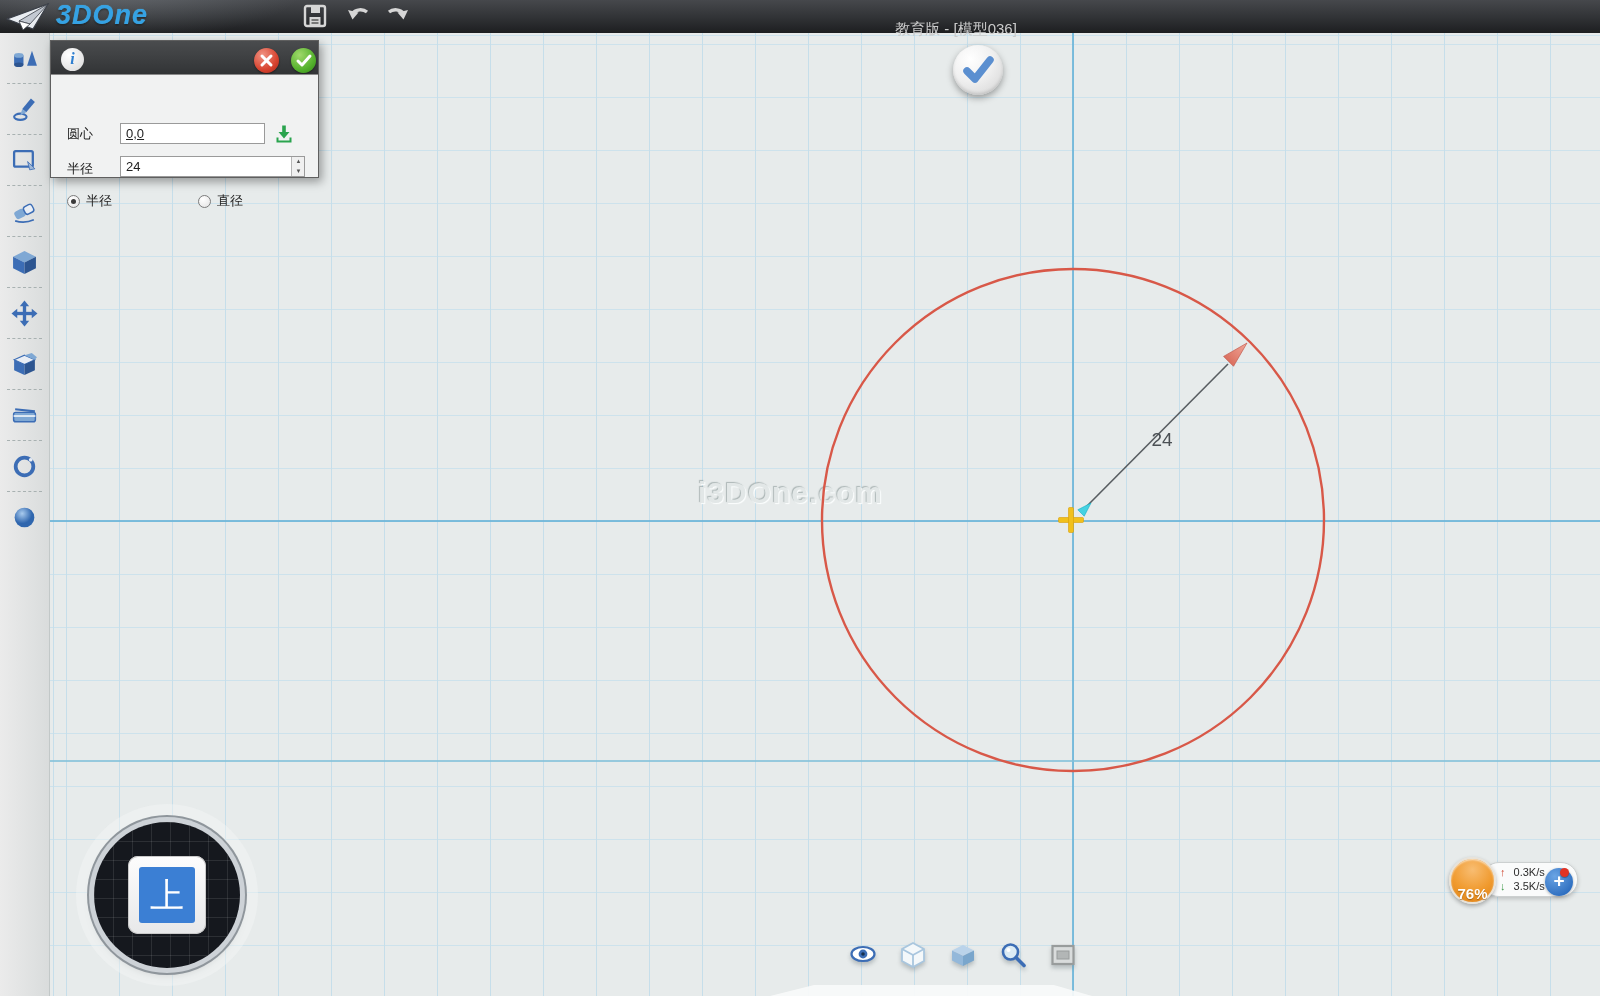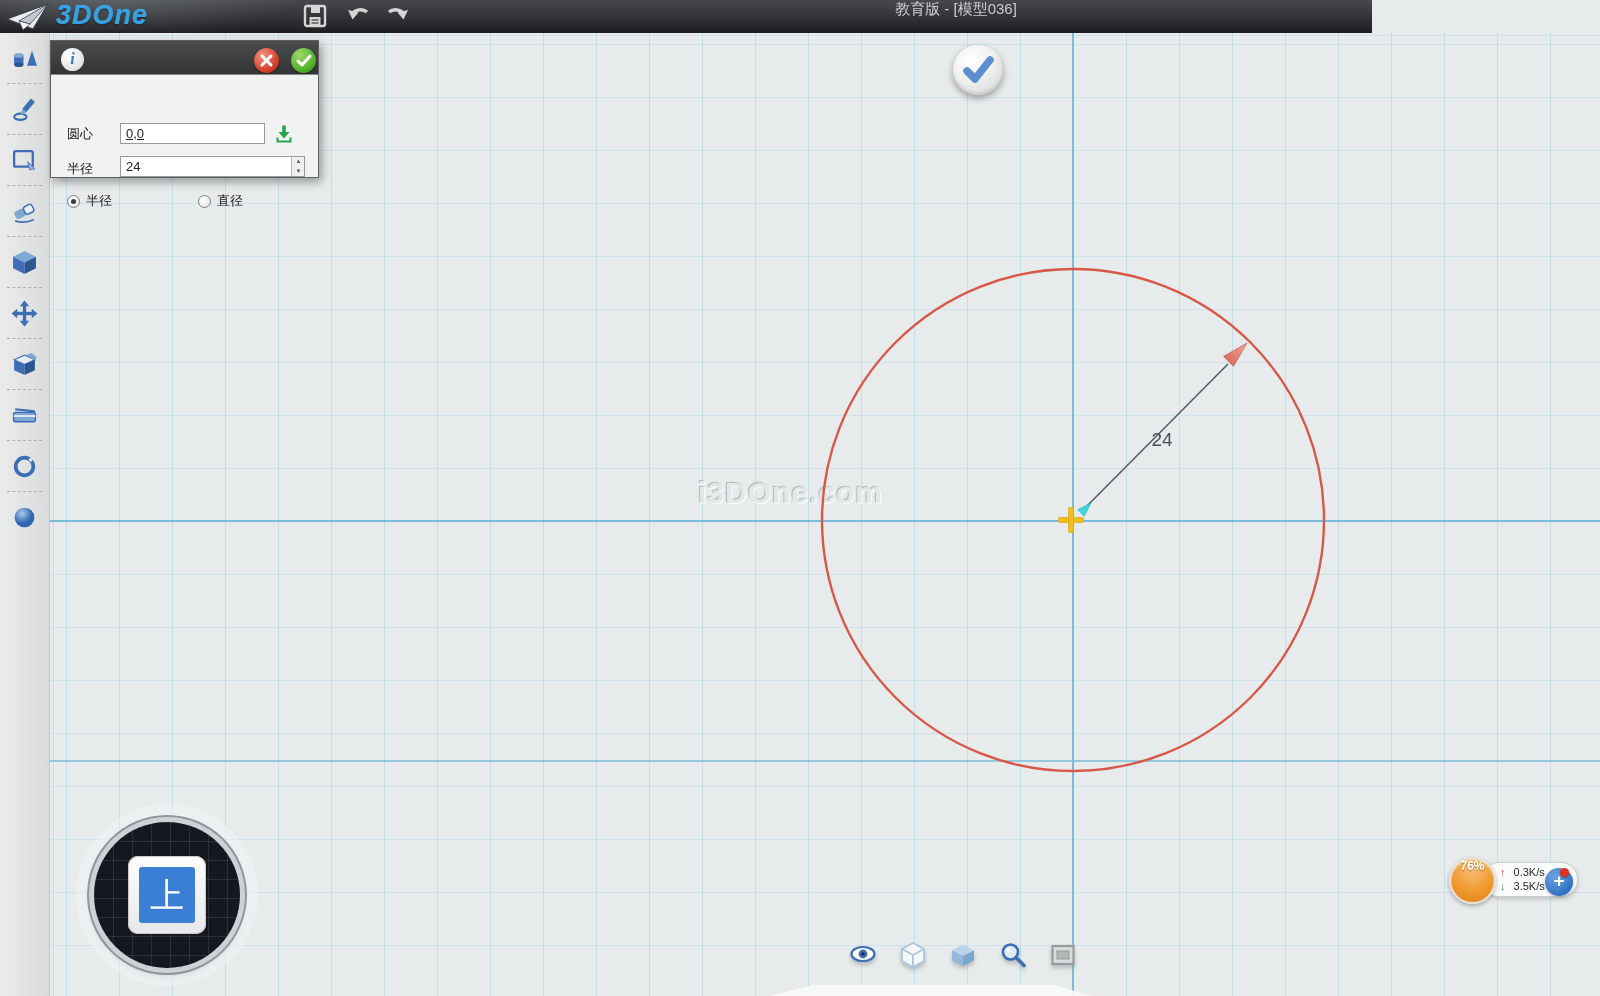--- a/index.html
+++ b/index.html
@@ -1,30 +1,30 @@
 <!DOCTYPE html>
 <html><head>
 <meta charset="utf-8">
 <style>
   * { margin:0; padding:0; box-sizing:border-box; }
   html,body { width:1600px; height:996px; overflow:hidden; }
   body { position:relative; font-family:"Liberation Sans", sans-serif; background:#e7ebeb; }
 
   
-  .titlebar { position:absolute; left:0; top:0; width:1372px; height:33px;
+  .titlebar { position:absolute; left:0; top:0; width:1600px; height:33px;
     background:
       radial-gradient(260px 70px at 120px -10px, rgba(130,136,142,.45), transparent 70%),
       linear-gradient(180deg,#46484c 0%,#303235 55%,#1d1e20 100%);
     z-index:30; }
   .logo-plane { position:absolute; left:6px; top:2px; width:44px; height:29px; }
   .logo-text { position:absolute; left:56px; top:0px; font-size:27px; font-weight:bold; font-style:italic;
     color:#35a2e4; text-shadow:0 1px 2px rgba(0,0,0,.6), 0 0 1px #7fd0f2; letter-spacing:1px; }
   .tb-icon { position:absolute; top:3px; width:26px; height:26px; cursor:pointer; }
   .tb-save { left:302px; } .tb-undo { left:346px; } .tb-redo { left:384px; }
-  .doc-title { position:absolute; left:956px; top:0; transform:translateX(-50%);
+  .doc-title { position:absolute; left:956px; top:20px; transform:translateX(-50%);
     color:#cbcbcb; font-size:15px; white-space:nowrap; }
 
   
   .sidebar { position:absolute; left:0; top:33px; width:50px; height:963px;
     background:linear-gradient(90deg,#ebebeb,#d9dcdc); border-right:1px solid #c2c8c8; z-index:20; }
   .sb-item { height:50px; display:flex; align-items:center; justify-content:center; cursor:pointer; }
   .sb-sep { border-top:1px dashed #a8b1b1; margin:0 7px; }
 
   
   .canvas { position:absolute; left:50px; top:33px; width:1550px; height:963px; background-color:#e7ebeb;
@@ -66,22 +66,22 @@
   
   .net-pill { position:absolute; left:1432px; top:829px; width:96px; height:35px; border-radius:17px;
     background:#fafbfb; border:1px solid #ccd0d0; box-shadow:0 2px 4px rgba(0,0,0,.18); }
   .net-row { position:absolute; left:17px; font-size:11px; color:#2c2c2c; white-space:nowrap; }
   .net-row.up { top:3px; } .net-row.down { top:17px; }
   .net-arrow-up { color:#cf4731; font-weight:bold; margin-right:5px; }
   .net-arrow-down { color:#3d9a49; font-weight:bold; margin-right:5px; }
   .pct-badge { position:absolute; left:1399px; top:824px; width:47px; height:47px; border-radius:50%;
     background:radial-gradient(circle at 50% 25%, #f8bd72 0%, #f09a2e 55%, #dd7f12 100%);
     box-shadow:inset 0 1px 2px rgba(255,255,255,.7), 0 2px 4px rgba(0,0,0,.3);
-    border:2px solid #e8e2d8; color:#fff; font-size:12px; font-weight:bold;
-    display:flex; align-items:flex-start; justify-content:center; cursor:pointer;
+    border:2px solid #e8e2d8; color:#fff; font-size:15px; font-weight:bold;
+    display:flex; align-items:flex-end; justify-content:center; cursor:pointer;
     text-shadow:0 1px 1px rgba(120,70,0,.6); }
   .plus-circle { position:absolute; left:1495px; top:835px; width:28px; height:28px; border-radius:50%;
     background:radial-gradient(circle at 35% 30%, #6aa4e4, #2f6fc0 75%);
     color:#fff; font-size:19px; font-weight:bold; text-align:center; line-height:26px;
     box-shadow:0 1px 3px rgba(0,0,0,.3); cursor:pointer; }
   .red-dot { position:absolute; left:1510px; top:835px; width:9px; height:9px; border-radius:50%;
     background:#e03224; box-shadow:0 1px 1px rgba(0,0,0,.3); }
 
   
   .dialog { position:absolute; left:50px; top:40px; width:269px; height:138px; z-index:40;

